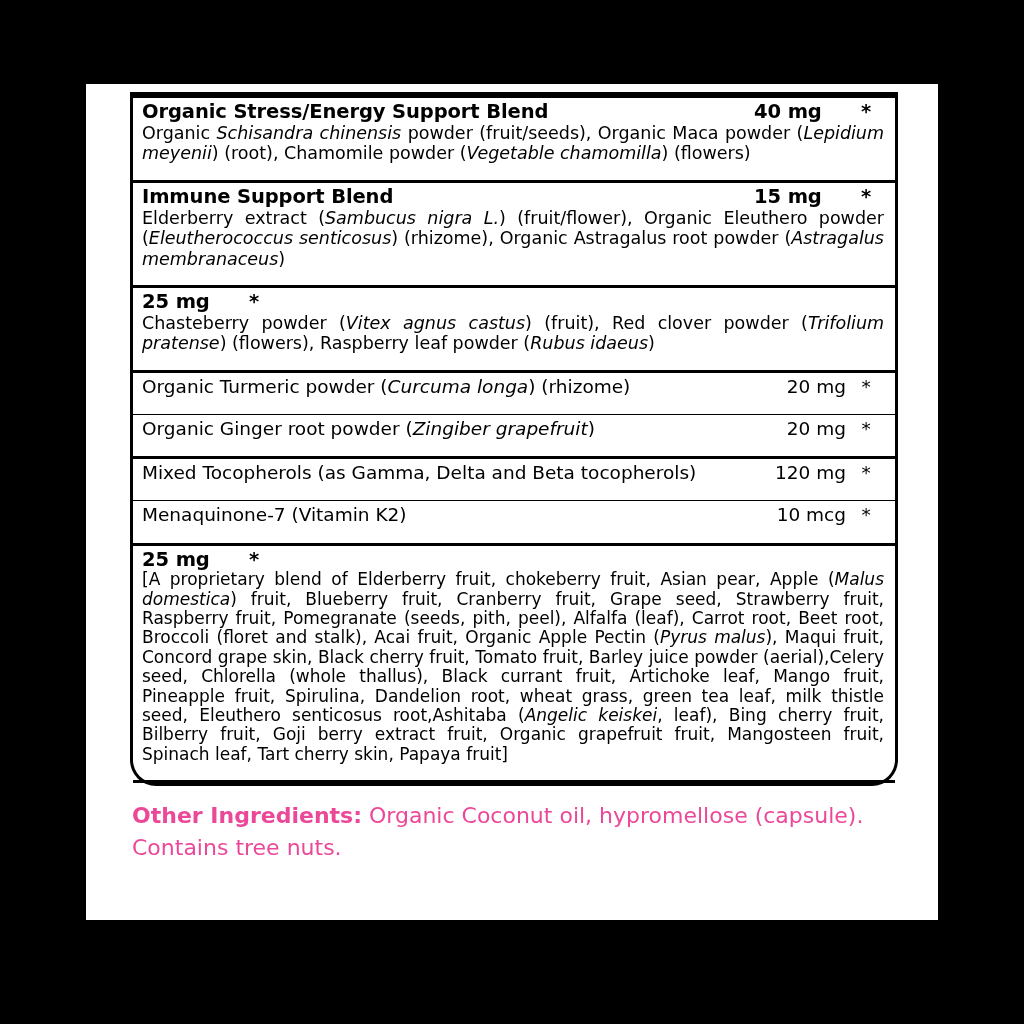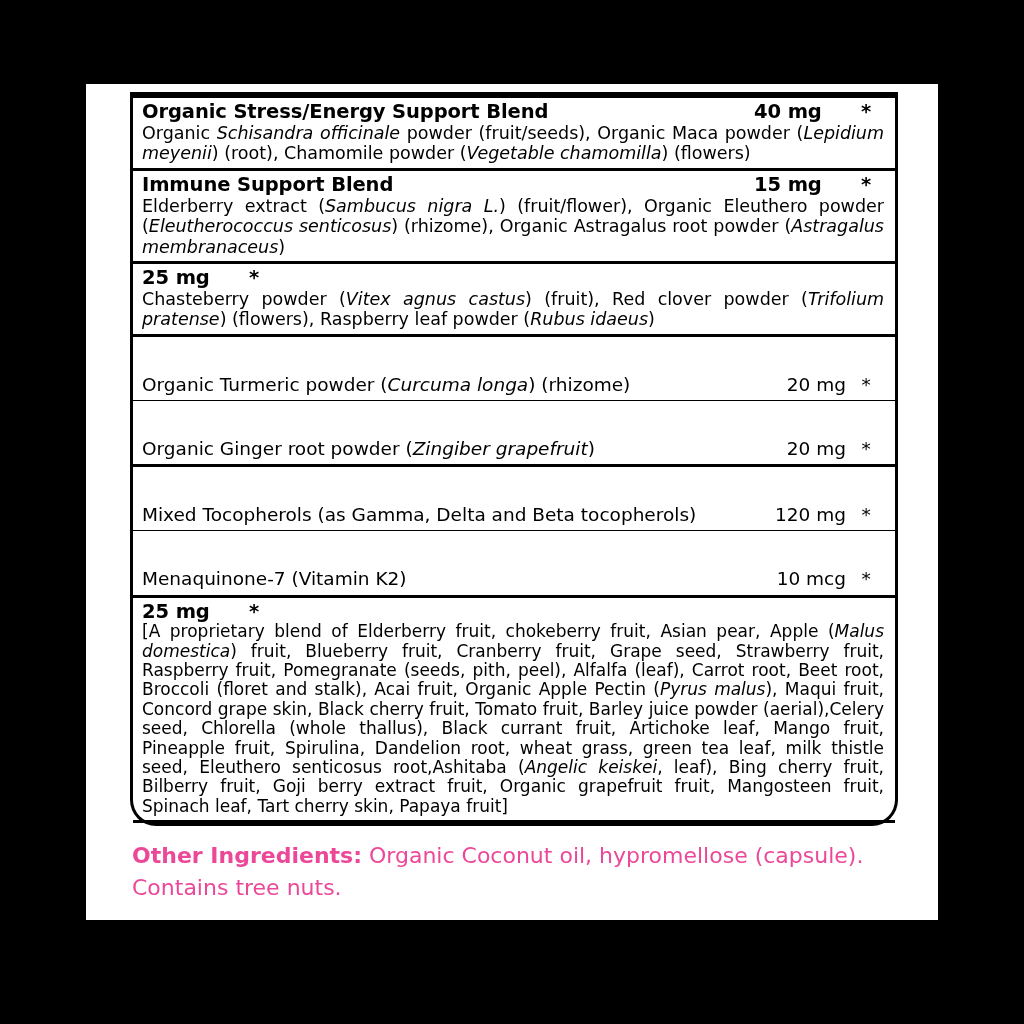--- a/index.html
+++ b/index.html
@@ -39,21 +39,21 @@
     border-top: 6px solid #000;
     border-bottom: 3px solid #000;
     border-bottom-left-radius: 26px;
     border-bottom-right-radius: 26px;
     box-sizing: border-box;
     padding: 0;
     background: #fff;
   }
   .row {
     box-sizing: border-box;
-    padding: 3px 9px 4px 9px;
+    padding: 3px 9px 16px 9px;
     border-bottom: 1px solid #000;
     position: relative;
   }
   .row.thick {
     border-bottom: 3px solid #000;
   }
   .row-head {
     display: flex;
     align-items: baseline;
     justify-content: flex-start;
@@ -87,21 +87,20 @@
   }
   .desc.small {
     font-size: 17px;
     line-height: 1.14;
   }
   .single-row {
     display: flex;
     align-items: baseline;
     font-size: 18.5px;
     line-height: 1.2;
-    margin-top: 34px;
   }
   .single-row .name {
     flex: 1 1 auto;
   }
   .single-row .amt {
     width: 92px;
     text-align: right;
     flex: 0 0 auto;
   }
   .single-row .dv {
@@ -134,21 +133,21 @@
     <div class="label-inner">
 
       <div class="facts-box">
 
         <div class="row thick">
           <div class="row-head">
             <span class="name">Organic Stress/Energy Support Blend</span>
             <span class="amt">40 mg</span>
             <span class="dv">*</span>
           </div>
-          <div class="desc">Organic <i>Schisandra officinale</i> powder (fruit/seeds), Organic Maca powder (<i>Lepidium meyenii</i>) (root), Chamomile powder (<i>Vegetable chamomilla</i>) (flowers)</div>
+          <div class="desc">Organic <i>Schisandra chinensis</i> powder (fruit/seeds), Organic Maca powder (<i>Lepidium meyenii</i>) (root), Chamomile powder (<i>Vegetable chamomilla</i>) (flowers)</div>
         </div>
 
         <div class="row thick">
           <div class="row-head">
             <span class="name">Immune Support Blend</span>
             <span class="amt">15 mg</span>
             <span class="dv">*</span>
           </div>
           <div class="desc">Elderberry extract (<i>Sambucus nigra L.</i>) (fruit/flower), Organic Eleuthero powder (<i>Eleutherococcus senticosus</i>) (rhizome), Organic Astragalus root powder (<i>Astragalus membranaceus</i>)</div>
         </div>

